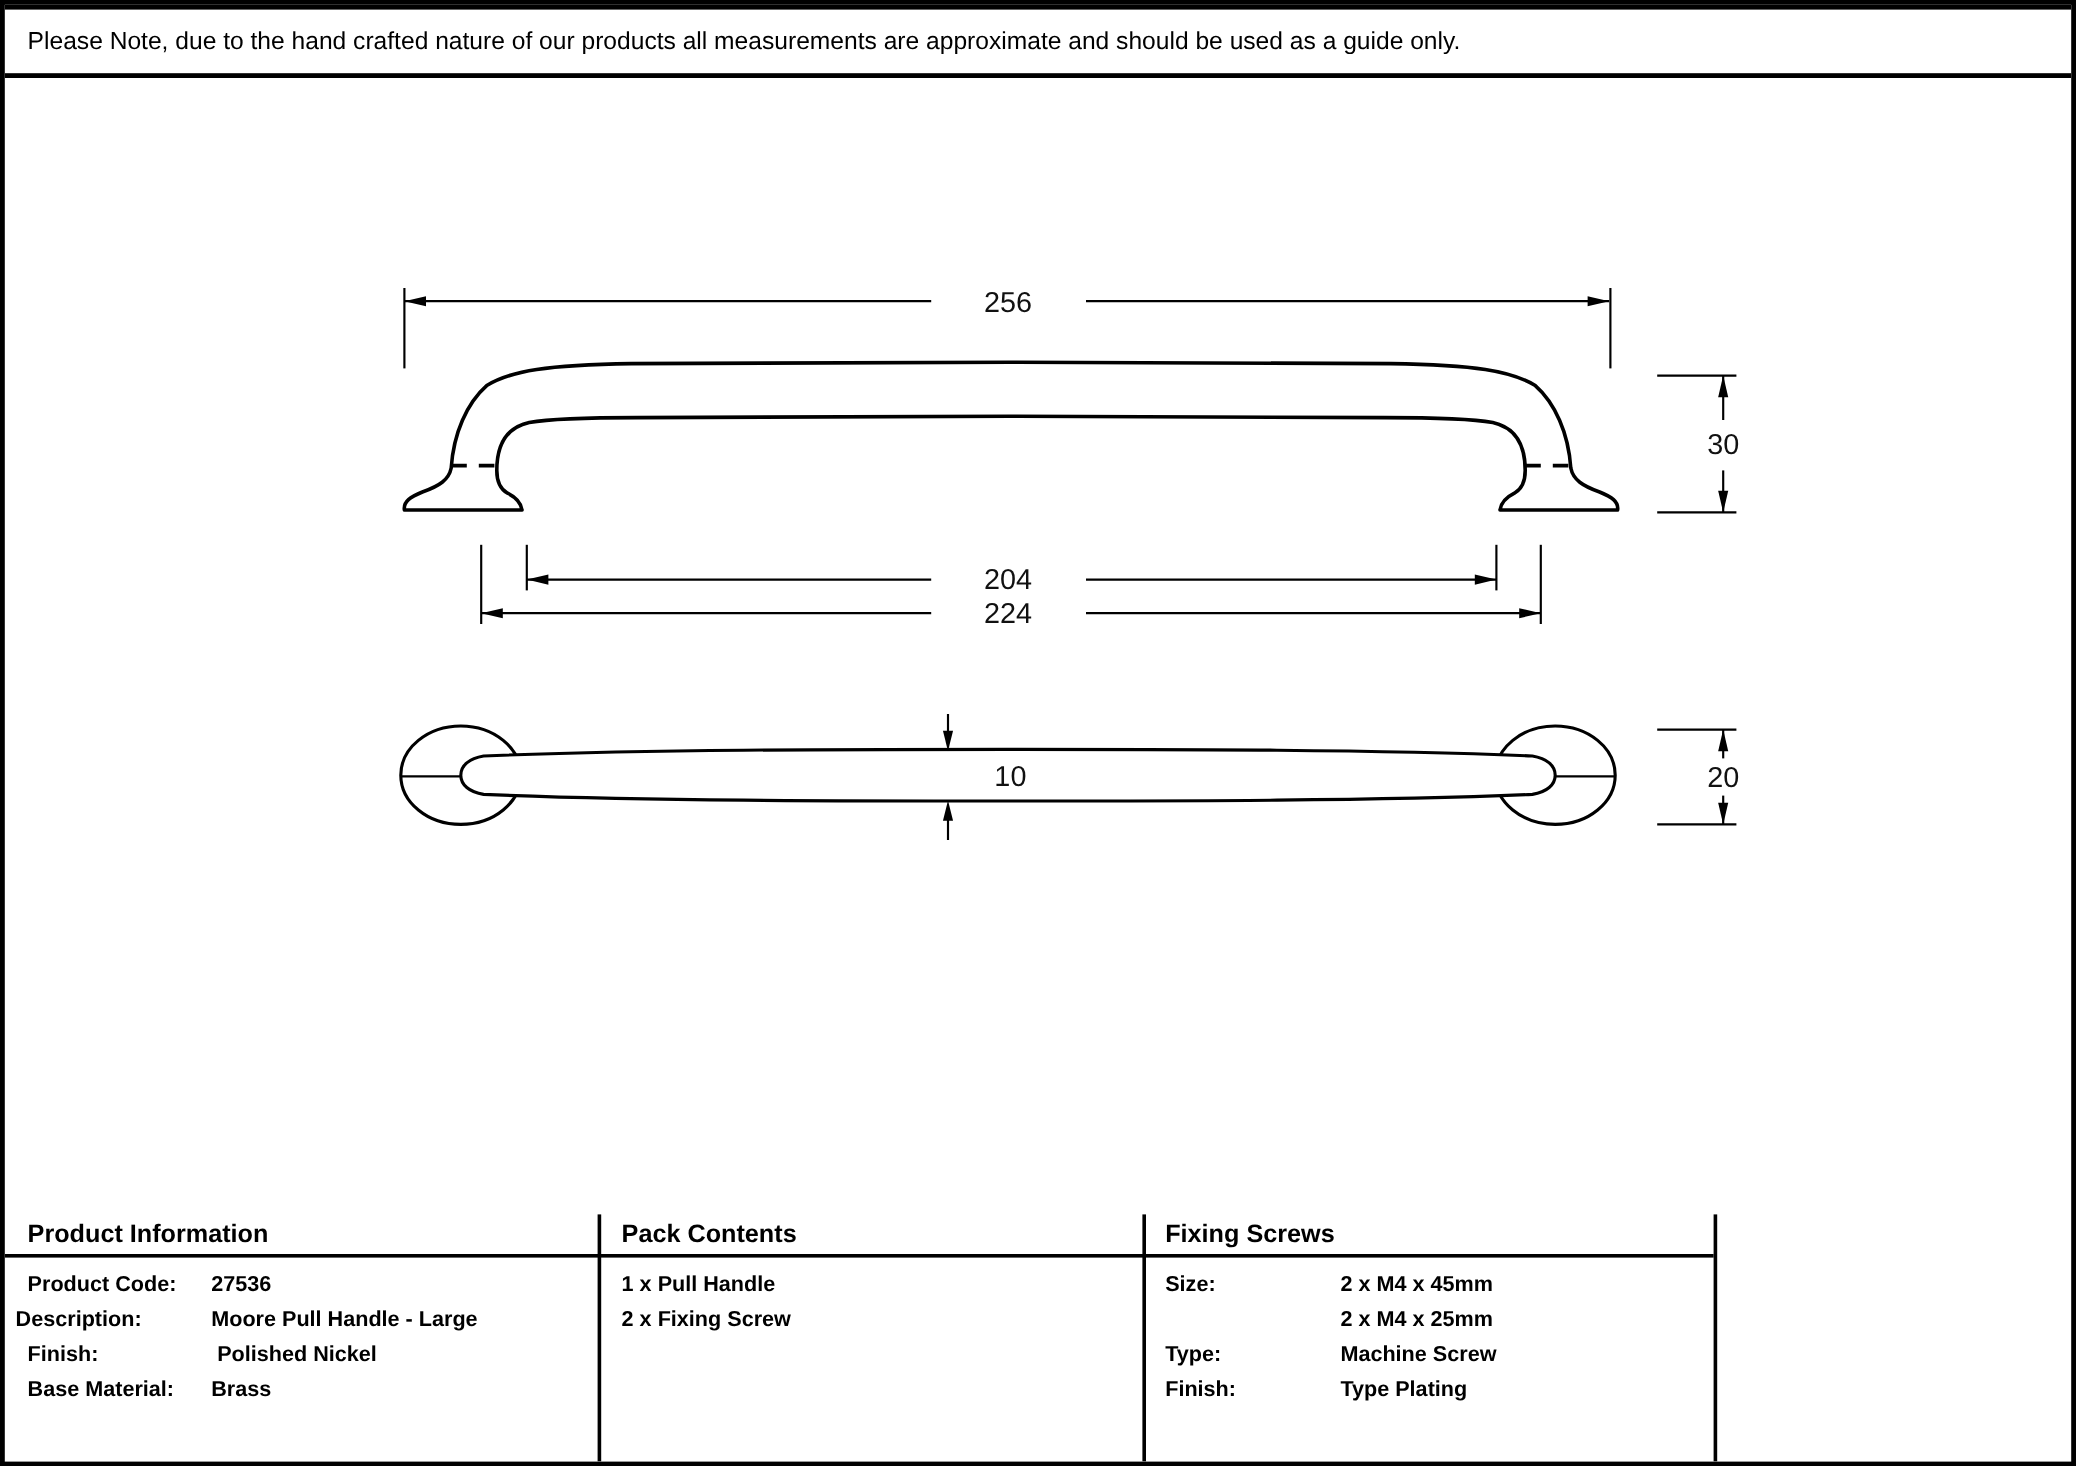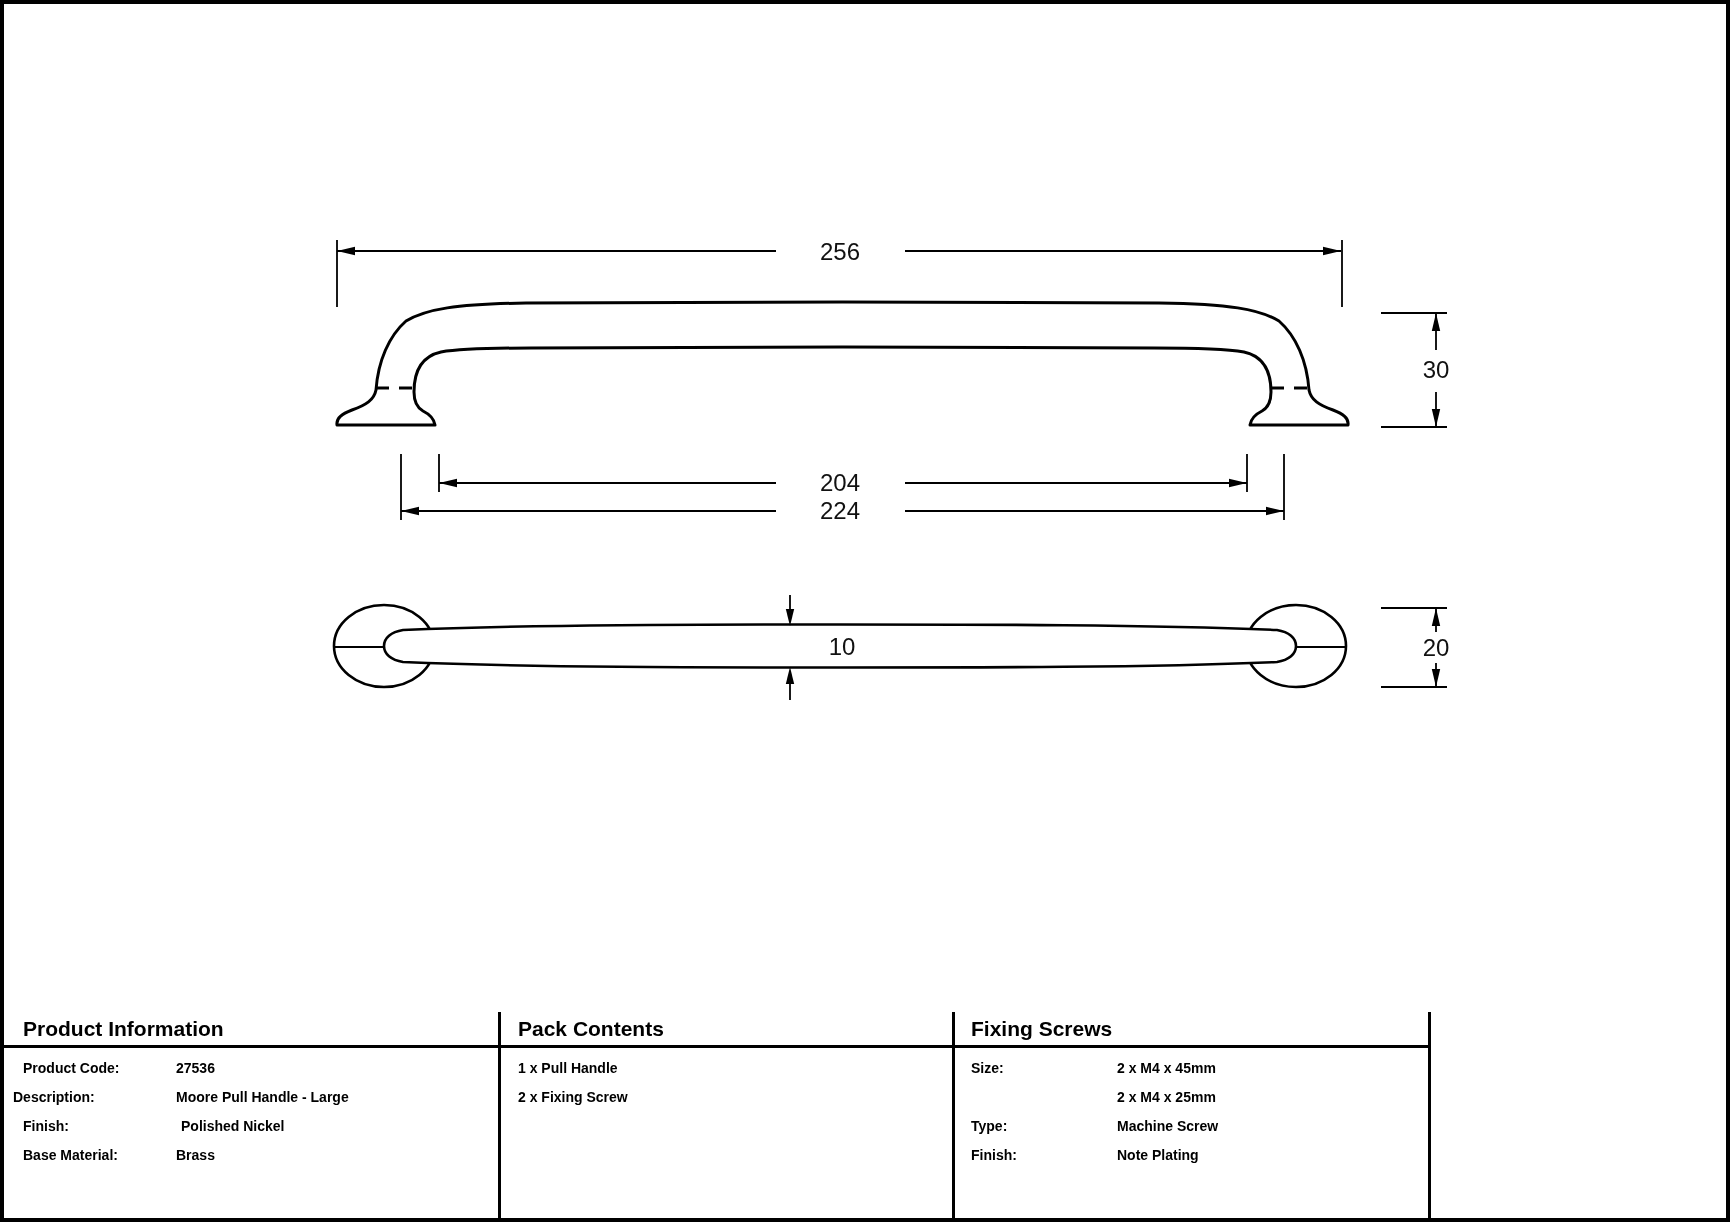--- a/index.html
+++ b/index.html
@@ -21,21 +21,21 @@
     box-sizing:border-box;
     border-top:4px solid #000;border-bottom:4px solid #000;
     display:flex;align-items:center;
     padding-left:19px;
     font-size:20.5px;
   }
   
   #table-area{position:absolute;left:0;top:1008px;width:1722px;height:206px;font-weight:bold;}
   .vline{position:absolute;top:0;width:3px;height:206px;background:#000;}
   #header-underline{position:absolute;left:0;top:33px;width:1424px;height:3px;background:#000;}
-  .cell-text{position:absolute;font-size:14px;white-space:nowrap;}
+  .cell-text{position:absolute;font-size:18px;white-space:nowrap;}
   .hdr{font-size:21px;}
 </style>
 </head>
 <body>
 
 <div id="page">
 
   <svg id="drawing-svg" width="1722" height="947" viewBox="0 0 1722 947">
 
     <path d="M 333,421
@@ -130,20 +130,23 @@
       <line x1="1377" y1="604" x2="1443" y2="604"></line>
       <line x1="1377" y1="683" x2="1443" y2="683"></line>
       <line x1="1432" y1="604" x2="1432" y2="628"></line>
       <line x1="1432" y1="659" x2="1432" y2="683"></line>
     </g>
     <path d="M 1432,604 L 1427.8,622 L 1436.2,622 Z" fill="#000"></path>
     <path d="M 1432,683 L 1427.8,665 L 1436.2,665 Z" fill="#000"></path>
     <text class="dim-text" x="1432" y="652" text-anchor="middle">20</text>
   </svg>
 
+  <div id="note-row">
+    <span>Please Note, due to the hand crafted nature of our products all measurements are approximate and should be used as a guide only.</span>
+  </div>
 
   <div id="table-area">
     <div class="vline" style="left:494px"></div>
     <div class="vline" style="left:948px"></div>
     <div class="vline" style="left:1424px"></div>
     <div id="header-underline"></div>
 
     <span class="cell-text hdr" style="left:19px;top:5px">Product Information</span>
     <span class="cell-text hdr" style="left:514px;top:5px">Pack Contents</span>
     <span class="cell-text hdr" style="left:967px;top:5px">Fixing Screws</span>
@@ -159,17 +162,17 @@
 
     <span class="cell-text" style="left:514px;top:48px">1 x Pull Handle</span>
     <span class="cell-text" style="left:514px;top:77px">2 x Fixing Screw</span>
 
     <span class="cell-text" style="left:967px;top:48px">Size:</span>
     <span class="cell-text" style="left:1113px;top:48px">2 x M4 x 45mm</span>
     <span class="cell-text" style="left:1113px;top:77px">2 x M4 x 25mm</span>
     <span class="cell-text" style="left:967px;top:106px">Type:</span>
     <span class="cell-text" style="left:1113px;top:106px">Machine Screw</span>
     <span class="cell-text" style="left:967px;top:135px">Finish:</span>
-    <span class="cell-text" style="left:1113px;top:135px">Note Plating</span>
+    <span class="cell-text" style="left:1113px;top:135px">Type Plating</span>
 
   </div>
 
 </div>
 
 </body></html>

